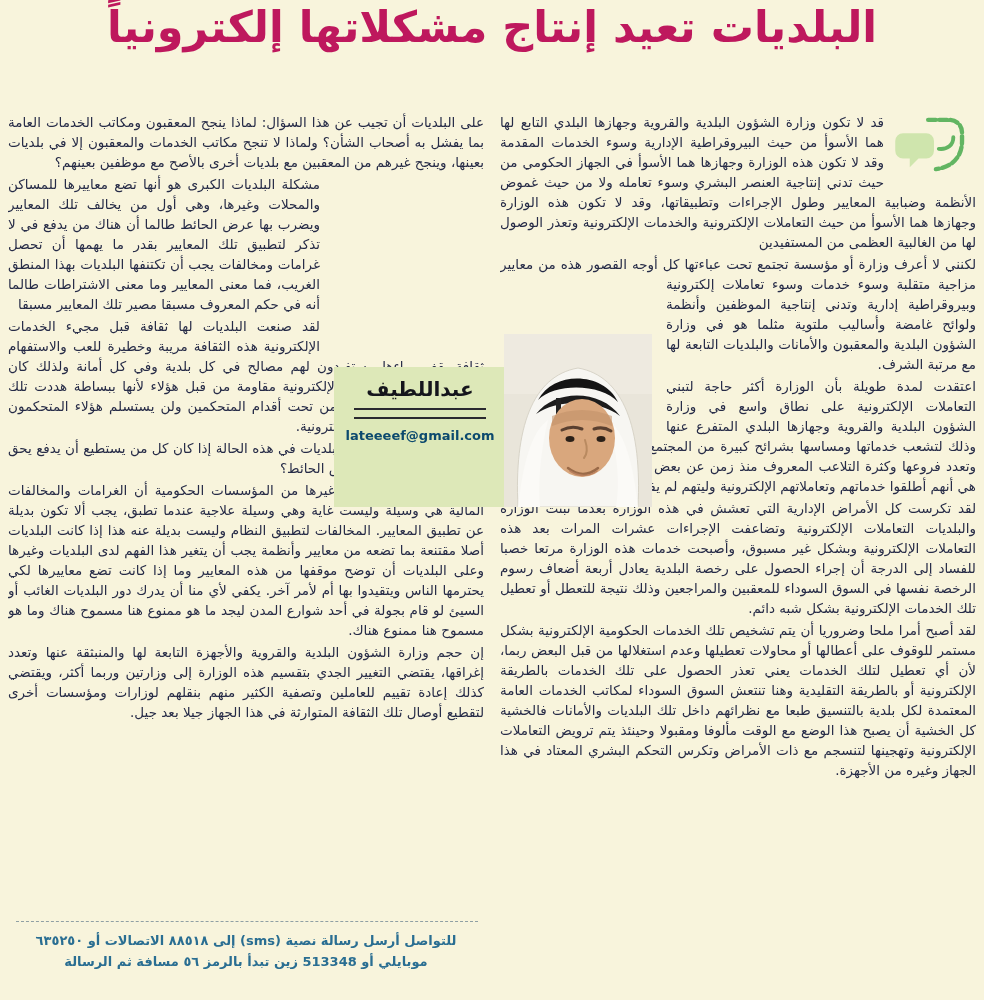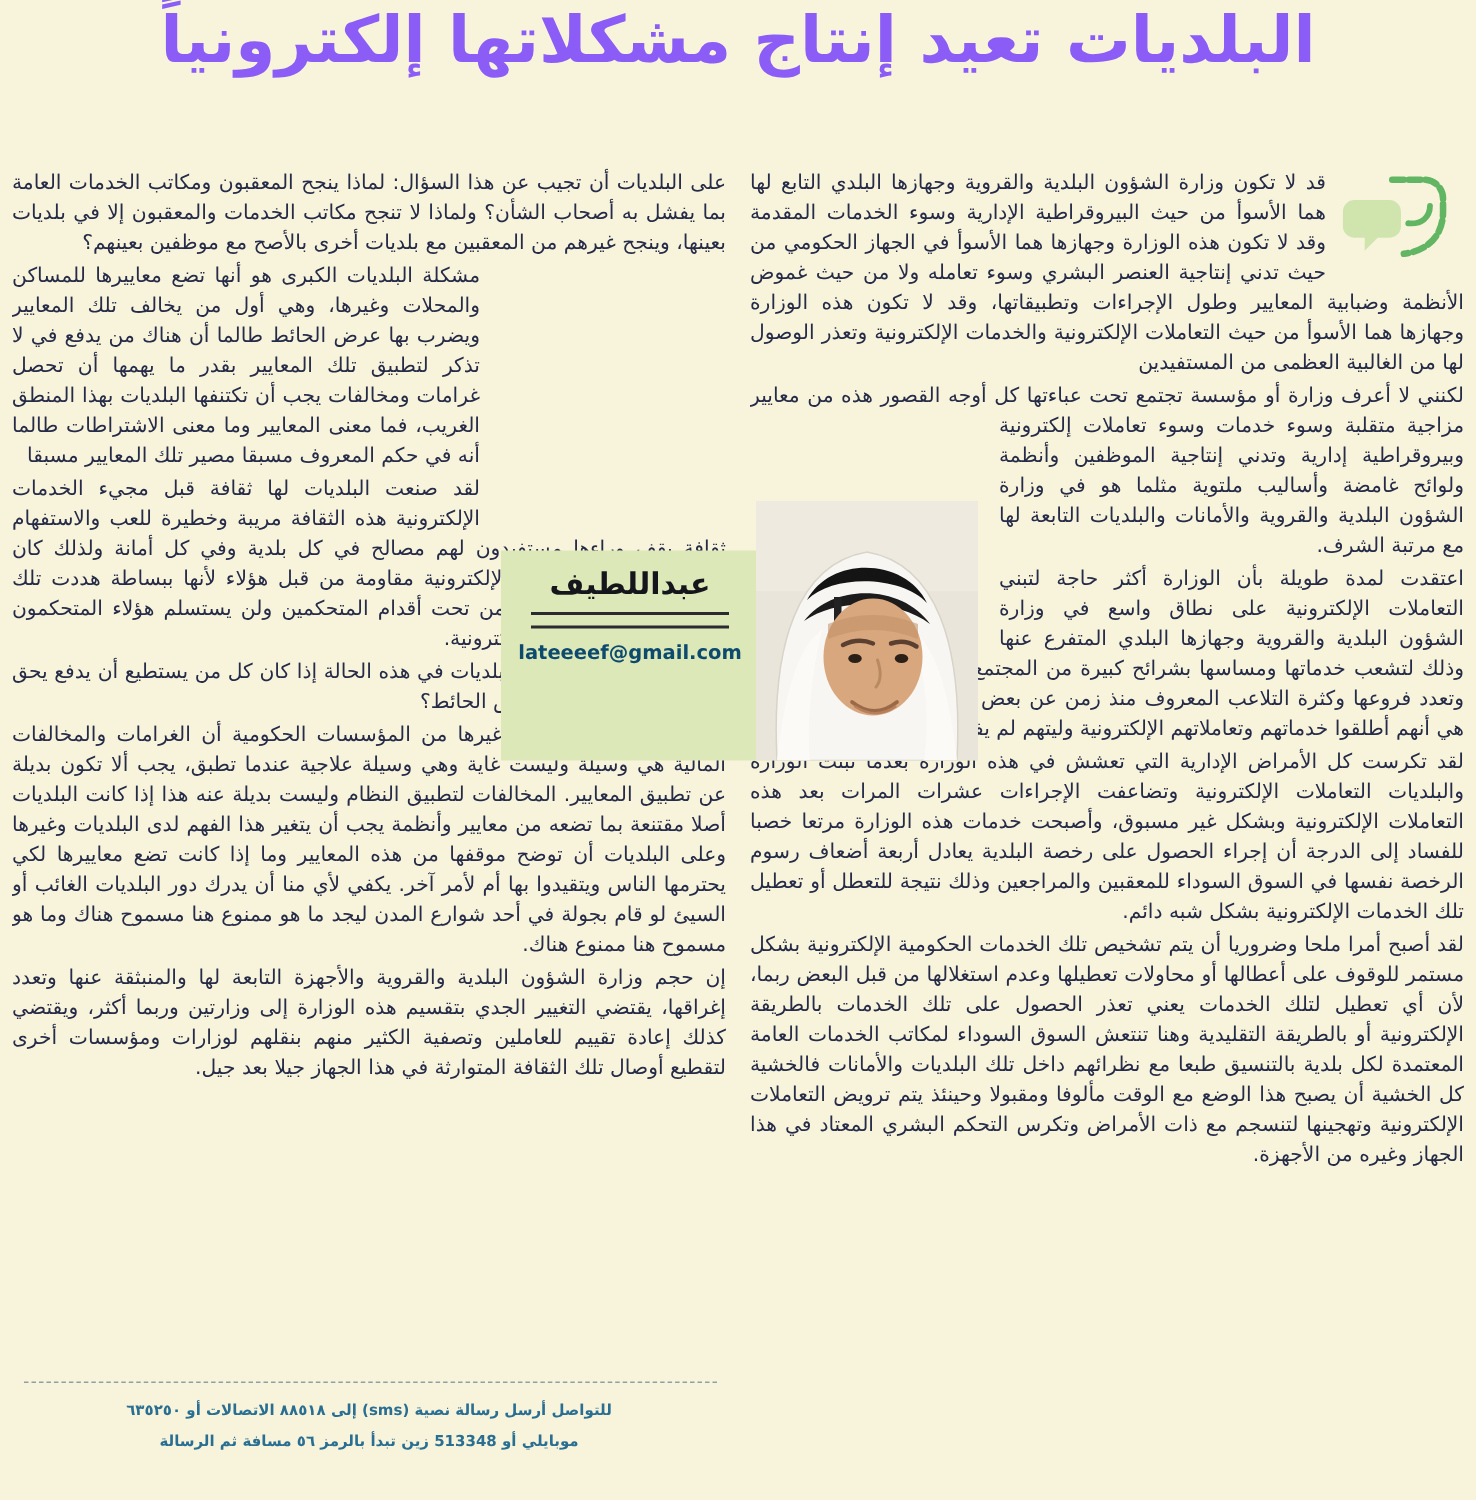--- a/index.html
+++ b/index.html
@@ -5,21 +5,21 @@
   html,body{margin:0;padding:0;background:#ffffff;}
   .page{
     position:relative;width:984px;height:1000px;overflow:hidden;
     background:#f8f4dc;
     font-family:"DejaVu Sans",sans-serif;
     direction:rtl;
   }
   .headline{
     position:absolute;top:2px;left:0;right:0;margin:0;
     text-align:center;font-size:43px;font-weight:bold;
-    color:#8b5cf6;letter-spacing:-1px;
+    color:#be185d;letter-spacing:-1px;
     font-family:"DejaVu Sans",sans-serif;
   }
   .col{
     position:absolute;top:88px;width:476px;
     font-size:13.5px;line-height:20px;color:#262b47;
     text-align:justify;overflow:hidden;margin-top:24px;
   }
   .col p{margin:0 0 2px 0;}
   .col-right{right:8px;height:902px;}
   .col-left{left:8px;height:824px;}
@@ -39,21 +39,21 @@
     margin-top:9px;font-size:13px;font-weight:bold;color:#0c4a6e;
     direction:ltr;font-family:"DejaVu Sans",sans-serif;
   }
   .photo{position:absolute;left:504px;top:334px;width:148px;height:173px;z-index:3;}
   .footer-divider{
     position:absolute;left:16px;top:921px;width:462px;height:0;
     border-top:1px dashed #90a0a4;
   }
   .footer{
     position:absolute;left:8px;top:930px;width:476px;text-align:center;
-    color:#2a6e92;font-size:10px;font-weight:bold;line-height:21px;
+    color:#2a6e92;font-size:13px;font-weight:bold;line-height:21px;
   }
 </style>
 </head>
 <body>
 
 <div class="page">
 
   <h1 class="headline">البلديات تعيد إنتاج مشكلاتها إلكترونياً</h1>
 
   <div class="col col-right">
@@ -63,21 +63,21 @@
           <path d="M8,20 h24 a8,8 0 0 1 8,8 v10 a8,8 0 0 1 -8,8 h-8 l-9,9 v-9 h-7 a8,8 0 0 1 -8,-8 v-10 a8,8 0 0 1 8,-8 z" fill="#cfe5ad"></path>
           <path d="M34,6 h22 a13,13 0 0 1 13,13 v9 c0,17 -11,27 -27,29" fill="none" stroke="#62b562" stroke-width="4.5" stroke-dasharray="8 3.5" stroke-linecap="round"></path>
           <path d="M45,36 c9,1 15,-4 15,-12" fill="none" stroke="#62b562" stroke-width="4" stroke-linecap="round"></path>
         </svg>
       </span>
       <span>قد لا تكون وزارة الشؤون البلدية والقروية وجهازها البلدي التابع لها هما الأسوأ من حيث البيروقراطية الإدارية وسوء الخدمات المقدمة وقد لا تكون هذه الوزارة وجهازها هما الأسوأ في الجهاز الحكومي من حيث تدني إنتاجية العنصر البشري وسوء تعامله ولا من حيث غموض الأنظمة وضبابية المعايير وطول الإجراءات وتطبيقاتها، وقد لا تكون هذه الوزارة وجهازها هما الأسوأ من حيث التعاملات الإلكترونية والخدمات الإلكترونية وتعذر الوصول لها من الغالبية العظمى من المستفيدين</span>
     </p>
     <p>
       <span>لكنني لا أعرف وزارة أو مؤسسة تجتمع تحت عباءتها كل أوجه القصور هذه من معايير مزاجية متقلبة وسوء خدمات وسوء تعاملات إلكترونية</span>
       <span class="notch-photo"></span>
-      <span>وبيروقراطية إدارية وتدني إنتاجية الموظفين وأنظمة ولوائح غامضة وأساليب ملتوية مثلما هو في وزارة الشؤون البلدية والقروية والأمانات والبلديات التابعة لها مع مرتبة الشرف.</span>
+      <span>وبيروقراطية إدارية وتدني إنتاجية الموظفين وأنظمة ولوائح غامضة وأساليب ملتوية مثلما هو في وزارة الشؤون البلدية والمعقبون والأمانات والبلديات التابعة لها مع مرتبة الشرف.</span>
     </p>
     <p>اعتقدت لمدة طويلة بأن الوزارة أكثر حاجة لتبني التعاملات الإلكترونية على نطاق واسع في وزارة الشؤون البلدية والقروية وجهازها البلدي المتفرع عنها وذلك لتشعب خدماتها ومساسها بشرائح كبيرة من المجتمع إضافة إلى أعداد موظفيها وتعدد فروعها وكثرة التلاعب المعروف منذ زمن عن بعض العاملين فيها. لكن الصدمة هي أنهم أطلقوا خدماتهم وتعاملاتهم الإلكترونية وليتهم لم يفعلوا.</p>
     <p>لقد تكرست كل الأمراض الإدارية التي تعشش في هذه الوزارة بعدما تبنت الوزارة والبلديات التعاملات الإلكترونية وتضاعفت الإجراءات عشرات المرات بعد هذه التعاملات الإلكترونية وبشكل غير مسبوق، وأصبحت خدمات هذه الوزارة مرتعا خصبا للفساد إلى الدرجة أن إجراء الحصول على رخصة البلدية يعادل أربعة أضعاف رسوم الرخصة نفسها في السوق السوداء للمعقبين والمراجعين وذلك نتيجة للتعطل أو تعطيل تلك الخدمات الإلكترونية بشكل شبه دائم.</p>
     <p>لقد أصبح أمرا ملحا وضروريا أن يتم تشخيص تلك الخدمات الحكومية الإلكترونية بشكل مستمر للوقوف على أعطالها أو محاولات تعطيلها وعدم استغلالها من قبل البعض ربما، لأن أي تعطيل لتلك الخدمات يعني تعذر الحصول على تلك الخدمات بالطريقة الإلكترونية أو بالطريقة التقليدية وهنا تنتعش السوق السوداء لمكاتب الخدمات العامة المعتمدة لكل بلدية بالتنسيق طبعا مع نظرائهم داخل تلك البلديات والأمانات فالخشية كل الخشية أن يصبح هذا الوضع مع الوقت مألوفا ومقبولا وحينئذ يتم ترويض التعاملات الإلكترونية وتهجينها لتنسجم مع ذات الأمراض وتكرس التحكم البشري المعتاد في هذا الجهاز وغيره من الأجهزة.</p>
   </div>
 
   <div class="col col-left">
     <p>على البلديات أن تجيب عن هذا السؤال: لماذا ينجح المعقبون ومكاتب الخدمات العامة بما يفشل به أصحاب الشأن؟ ولماذا لا تنجح مكاتب الخدمات والمعقبون إلا في بلديات بعينها، وينجح غيرهم من المعقبين مع بلديات أخرى بالأصح مع موظفين بعينهم؟</p>
     <p>
       <span class="notch-box"></span>

